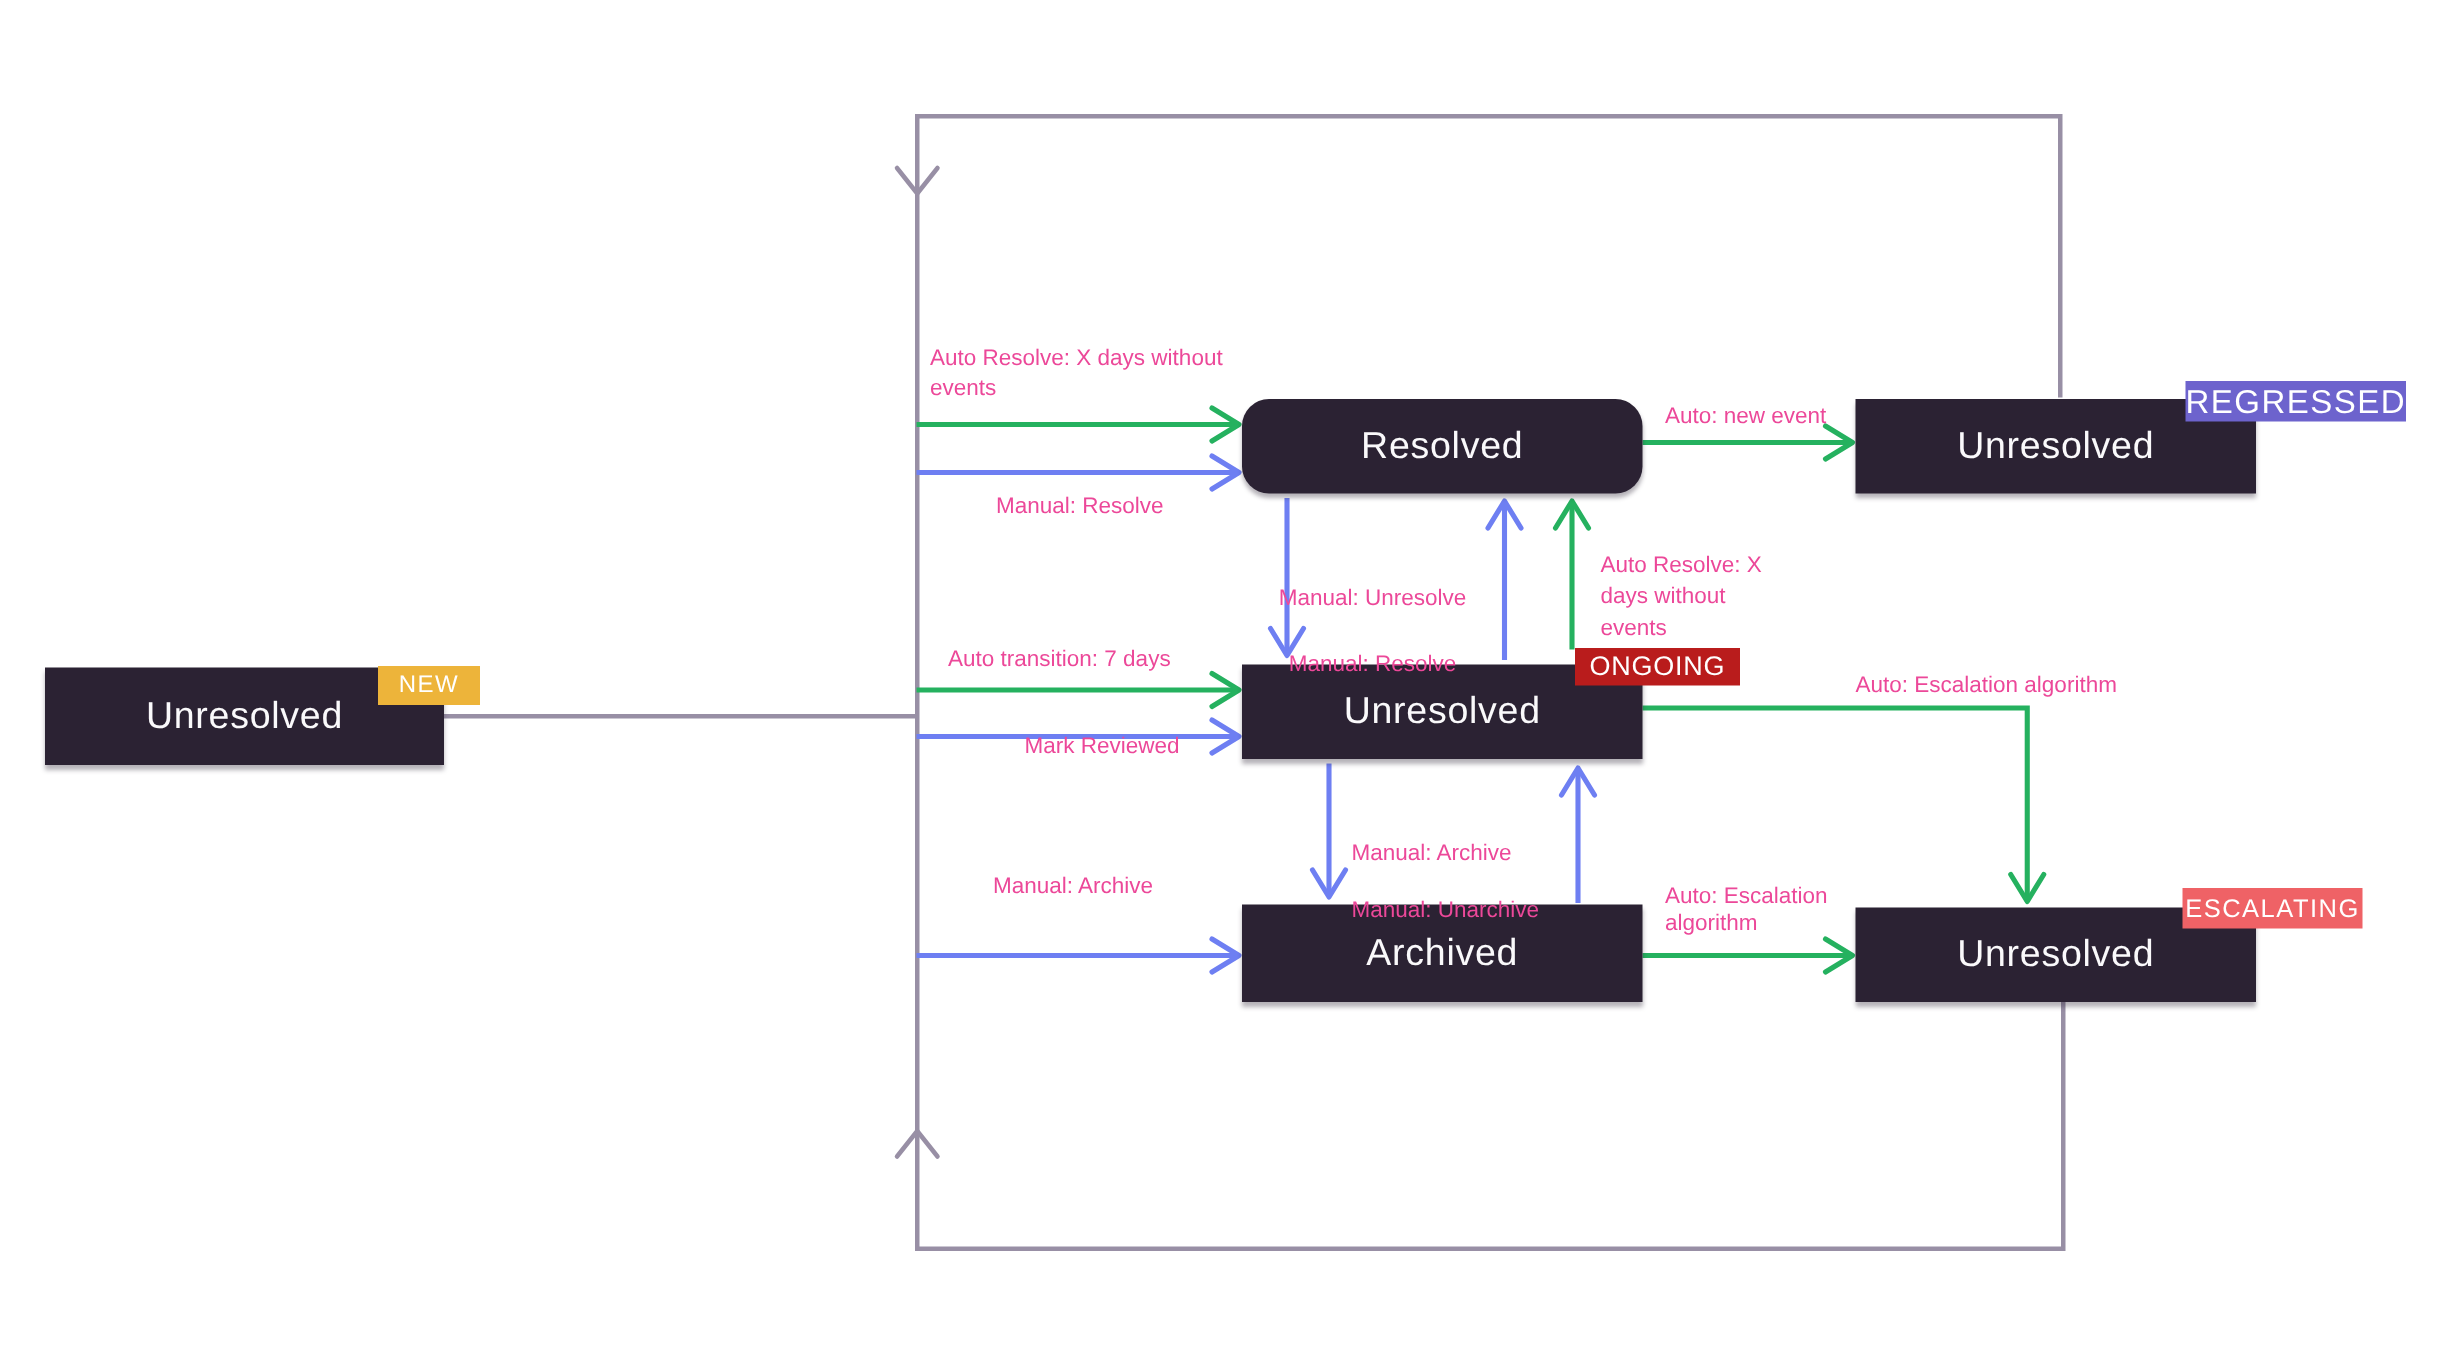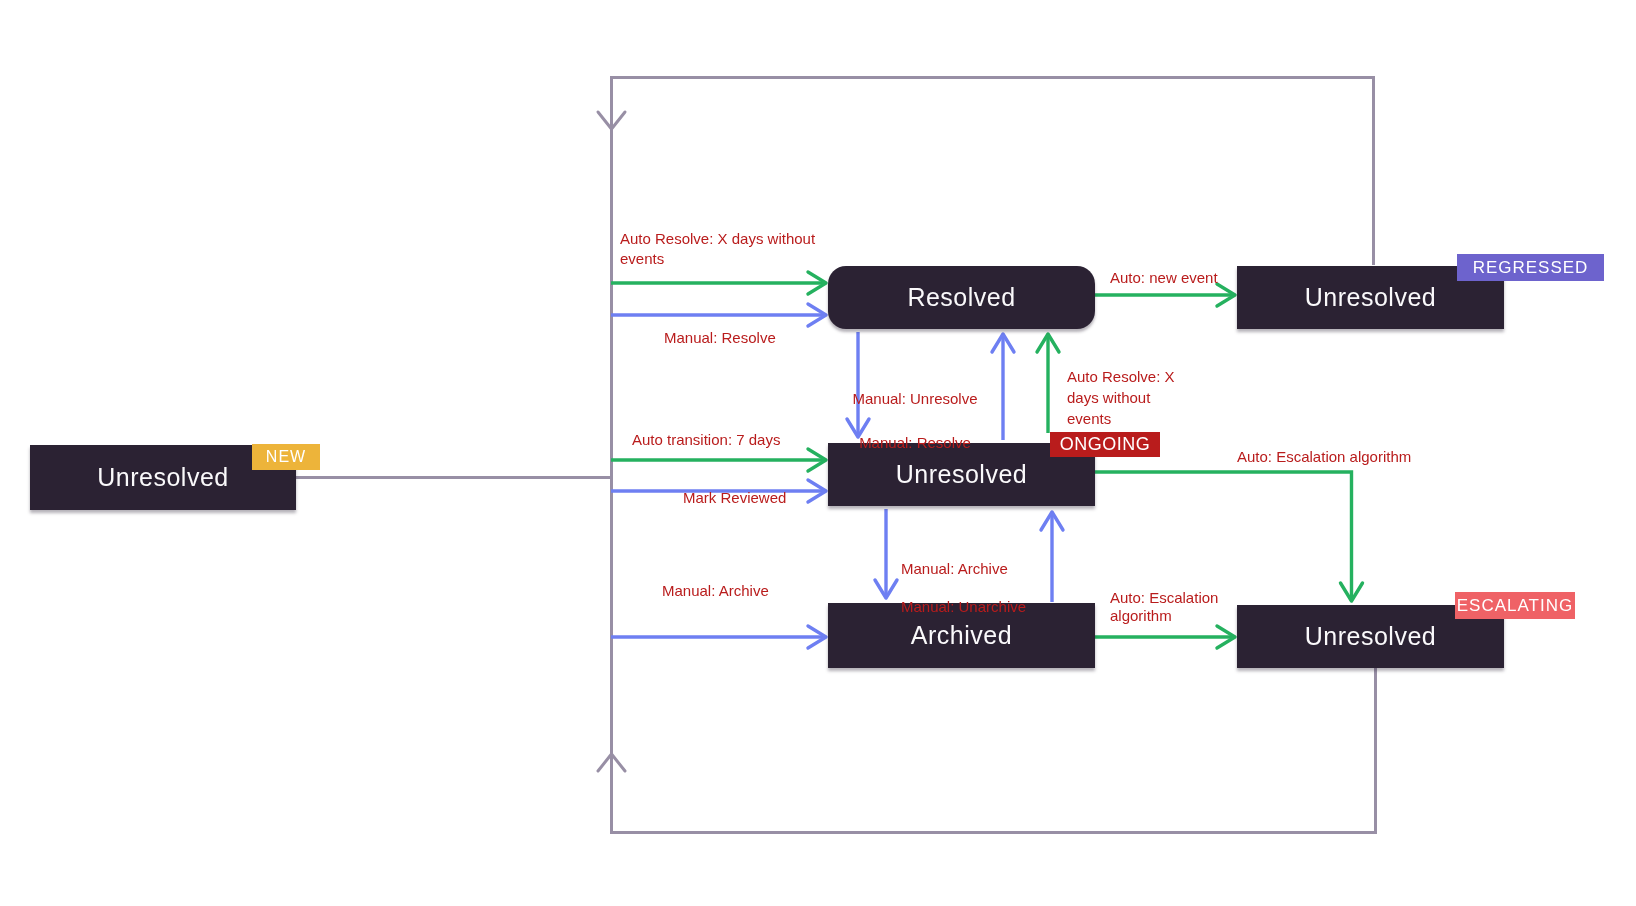--- a/index.html
+++ b/index.html
@@ -33,25 +33,25 @@
     color: #ffffff;
     display: flex;
     align-items: center;
     justify-content: center;
     font-weight: 500;
     letter-spacing: 1px;
     white-space: nowrap;
   }
   .badge-new        { background: #EDB43A; font-size: 16px; margin-top: 12px; }
   .badge-ongoing    { background: #b91c1c; font-size: 18px; letter-spacing: 0.5px; }
-  .badge-regressed  { background: #6D63CD; font-size: 17px; }
+  .badge-regressed  { background: #6D63CD; font-size: 22px; }
   .badge-escalating { background: #EF6266; font-size: 17px; }
   .edge-label {
     position: absolute;
-    color: #b91c1c;
+    color: #ec4899;
     font-size: 15px;
     font-weight: 500;
     white-space: pre-line;
     line-height: 20px;
   }
   .center { text-align: center; }
 </style>
 </head>
 <body>
 

